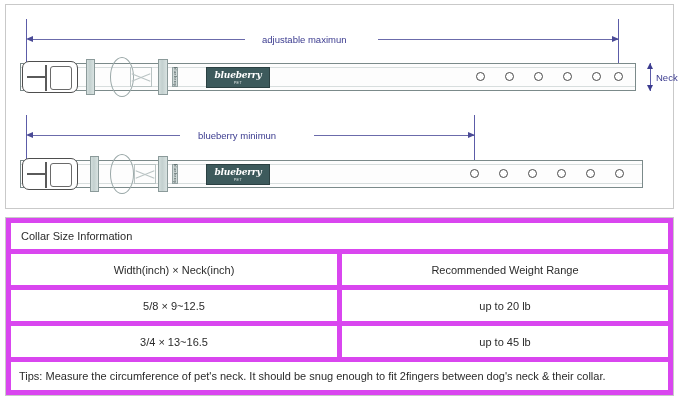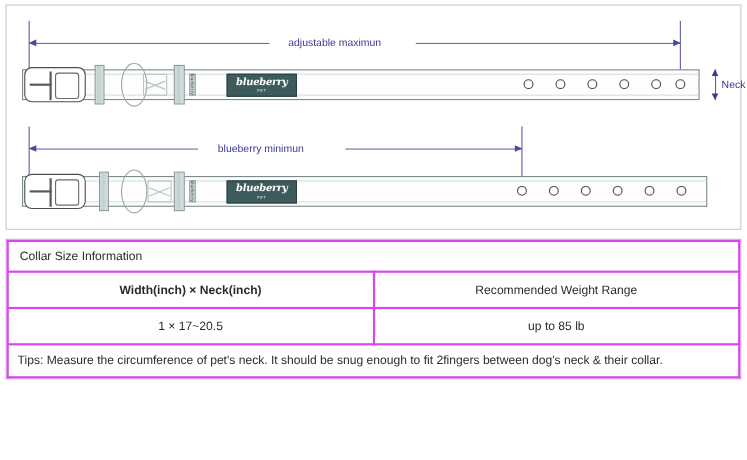--- a/index.html
+++ b/index.html
@@ -55,21 +55,21 @@
   
   .buckle-frame{position:absolute;box-sizing:border-box;border:1.4px solid #4e4e4e;
                 border-radius:7px;background:#fff;}
   .buckle-in{position:absolute;box-sizing:border-box;border:1px solid #6a6a6a;border-radius:3px;}
   .bar{position:absolute;background:#5a5a5a;}
 
   
   .table{position:absolute;left:5px;top:213px;width:669px;box-sizing:border-box;
          border:1px solid #c9c9c9;border-collapse:collapse;background:#fff;}
   .tbl{width:100%;border-collapse:collapse;table-layout:fixed;}
-  .tbl td{border:2px solid #d946ef;font-size:11px;color:#2b2b2b;padding:0;}
+  .tbl td{border:5px solid #d946ef;font-size:11px;color:#2b2b2b;padding:0;}
   .th-title{height:26px;padding-left:10px !important;text-align:left;font-size:11.5px;}
   .hdr{height:31px;text-align:center;font-size:11px;}
   .cell{height:31px;text-align:center;font-size:11px;}
   .tips{height:28px;padding-left:8px !important;text-align:left;font-size:10.5px;color:#222;}
 </style>
 </head>
 <body>
 
 <div class="page">
 
@@ -169,26 +169,30 @@
     </div>
   </div>
 
   <div class="table">
     <table class="tbl">
       <tbody>
           <tr>
         <td class="th-title" colspan="2">Collar Size Information</td>
       </tr>
       <tr>
-        <td class="hdr" style="width:51%;font-weight:bold;">Width(inch)  ×  Neck(inch)</td>
+        <td class="hdr" style="width:51%;">Width(inch)  ×  Neck(inch)</td>
         <td class="hdr">Recommended Weight Range</td>
       </tr>
       <tr>
-        <td class="cell">1 × 17~20.5</td>
-        <td class="cell">up to 85 lb</td>
+        <td class="cell">5/8 × 9~12.5</td>
+        <td class="cell">up to 20 lb</td>
+      </tr>
+      <tr>
+        <td class="cell">3/4 × 13~16.5</td>
+        <td class="cell">up to 45 lb</td>
       </tr>
       <tr>
         <td class="tips" colspan="2">Tips: Measure the circumference of pet's neck. It should be snug enough to fit 2fingers between dog's neck &amp; their collar.</td>
       </tr>
     </tbody>
       </table>
   </div>
 
 </div>
 

